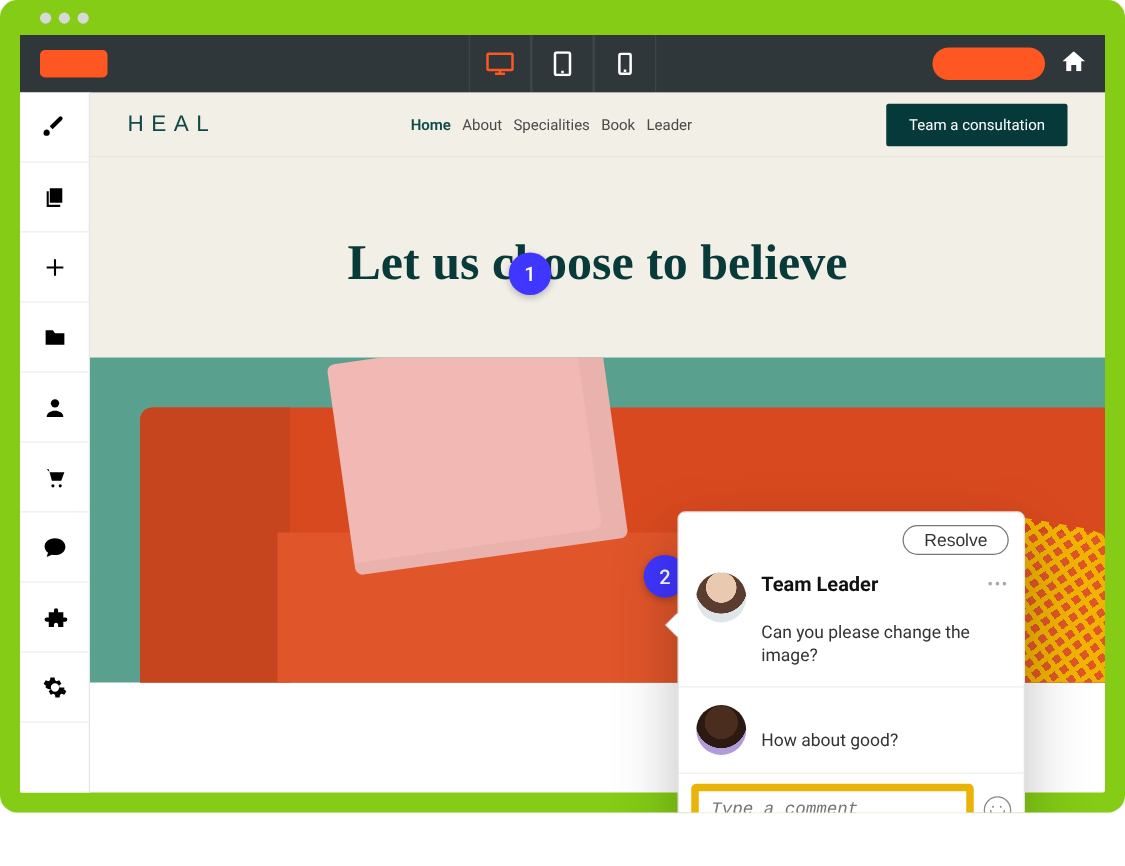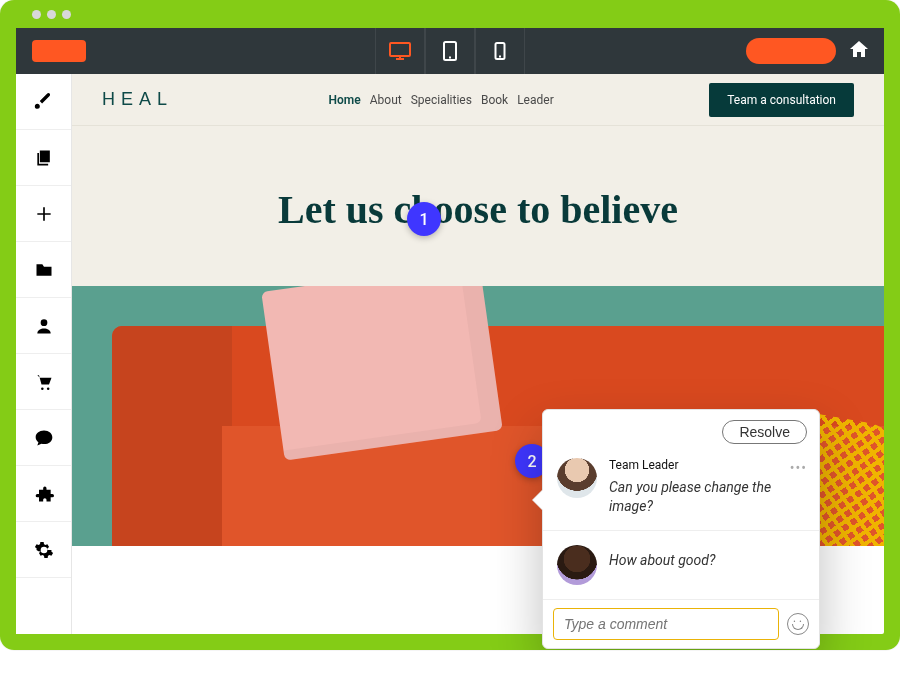--- a/index.html
+++ b/index.html
@@ -53,25 +53,25 @@
   .popover { position: absolute; left: 526px; top: 381px; width: 278px; background: #fff; border: 1px solid #e3e3e3; border-radius: 6px; box-shadow: 0 22px 50px rgba(0,0,0,0.25); z-index: 20; font-size: 14px; }
   .pop-arrow { position: absolute; left: -10px; top: 80px; width: 0; height: 0; border-top: 10px solid transparent; border-bottom: 10px solid transparent; border-right: 10px solid #fff; filter: drop-shadow(-1px 0 0 #e3e3e3); }
   .pop-head { display: flex; justify-content: flex-end; padding: 10px 12px 6px; }
   .resolve-btn { border: 1.5px solid #777; border-radius: 14px; padding: 3px 16px; font-size: 14px; color: #333; background: #fff; }
   .comment { display: flex; gap: 12px; padding: 8px 14px 14px; position: relative; }
   .comment + .comment { border-top: 1px solid #eee; padding-top: 14px; }
   .avatar { width: 40px; height: 40px; border-radius: 50%; flex-shrink: 0; }
   .av1 { background: radial-gradient(circle at 50% 30%, #e9c9b0 0 35%, #5a3d2e 36% 60%, #dfe6ea 61% 100%); }
   .av2 { background: radial-gradient(circle at 50% 35%, #4a2d1e 0 40%, #2a1a12 41% 62%, #b29bd9 63% 100%); }
   .c-body { flex: 1; }
-  .c-name { font-weight: 400; font-size: 12px; color: #111; }
-  .c-text { font-style: italic; color: #333; line-height: 1.35; margin-top: 6px; }
+  .c-name { font-weight: 700; font-size: 16px; color: #111; }
+  .c-text { color: #333; line-height: 1.35; margin-top: 20px; }
   .c-more { position: absolute; right: 12px; top: 10px; color: #aaa; letter-spacing: 1px; font-size: 14px; }
   .pop-input { border-top: 1px solid #eee; display: flex; align-items: center; padding: 8px 10px; gap: 8px; }
-  .pop-input input { flex: 1; border: 1px solid #eab308; border-radius: 4px; padding: 7px 10px; font-size: 14px; font-style: italic; color: #888; }
+  .pop-input input { flex: 1; border: 6px solid #eab308; border-radius: 4px; padding: 7px 10px; font-size: 14px; font-style: italic; color: #888; font-family: Liberation Mono, monospace; }
   .emoji { width: 22px; height: 22px; border: 1.5px solid #888; border-radius: 50%; display:flex; align-items:center; justify-content:center; font-size:12px; color:#888; position: relative; }
   .emoji::before { content:"• •"; font-size:7px; position:absolute; top:4px; letter-spacing:1px;}
   .emoji::after { content:""; position:absolute; bottom:4px; width:10px; height:5px; border:1.5px solid #888; border-top:none; border-radius:0 0 10px 10px;}
 </style>
 </head>
 <body>
 
 <div class="browser-frame">
   <div class="browser-titlebar">
     <div class="tb-dot"></div>

